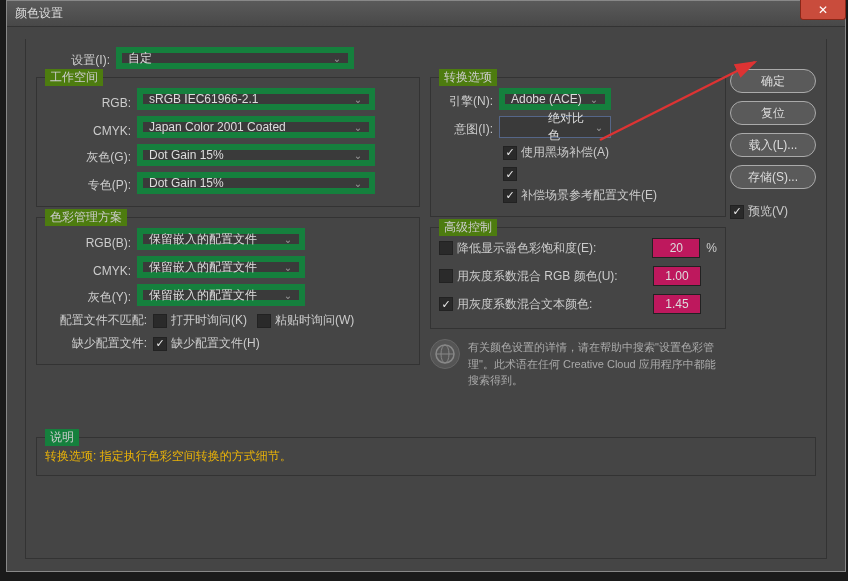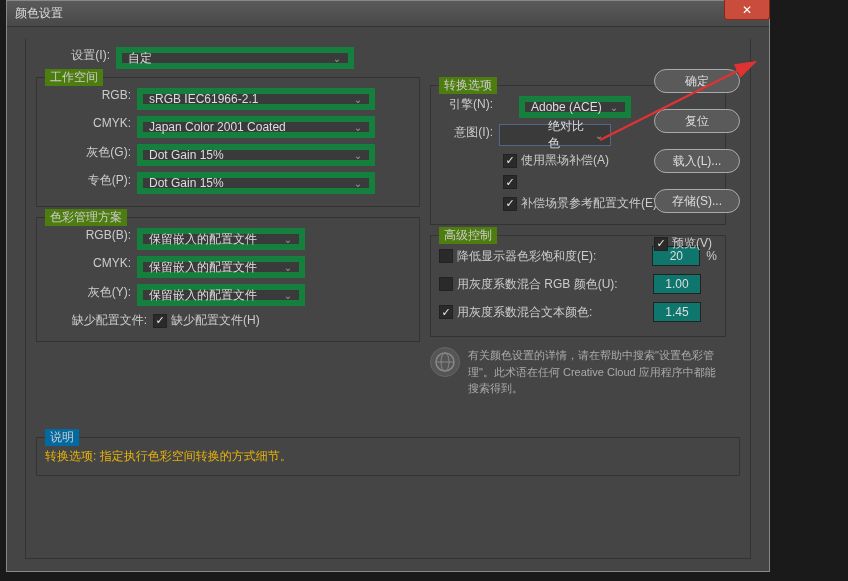--- a/index.html
+++ b/index.html
@@ -1,53 +1,53 @@
 <!DOCTYPE html>
 <html><head>
 <meta charset="utf-8">
 <style>
 * { margin: 0; padding: 0; box-sizing: border-box; font-family: "Microsoft YaHei", Arial, sans-serif; font-size: 12px; }
 body { background: #1a1a1a; width: 848px; height: 581px; position: relative; overflow: hidden; }
-.window { position: absolute; top: 0; left: 6px; width: 764px; height: 572px; background: #454545; border: 1px solid #888; }
+.window { position: absolute; top: 0; left: 6px; width: 840px; height: 572px; background: #454545; border: 1px solid #888; }
 .titlebar { height: 26px; background: linear-gradient(to bottom, #5a5a5a, #484848); display: flex; align-items: center; padding-left: 8px; color: #ddd; border-bottom: 1px solid #333; }
 .close-btn { position: absolute; top: -1px; right: -1px; width: 46px; height: 20px; background: #c94c3c; border: 1px solid #8a2718; border-top: none; border-radius: 0 0 3px 3px; display: flex; align-items: center; justify-content: center; color: #fff; font-size: 12px; cursor: pointer; }
 .content { position: absolute; top: 26px; left: 0; right: 0; bottom: 0; background: #454545; }
 .inner { position: absolute; top: 12px; left: 18px; right: 18px; bottom: 12px; border: 1px solid #333; border-top: none; padding: 8px 10px; }
 
-.row { display: flex; align-items: flex-start; margin-bottom: 6px; }
+.row { display: flex; align-items: flex-end; margin-bottom: 6px; }
 .label { color: #ccc; text-align: right; width: 92px; padding-right: 6px; }
 .label2 { color: #ccc; text-align: right; width: 60px; padding-right: 6px; }
 
 .select { background: #3a3a3a; border: 6px solid #15803d; color: #ddd; padding: 3px 6px; height: 22px; position: relative; display: flex; align-items: center; justify-content: space-between; cursor: pointer; }
 .select .val { flex: 1; }
 .select .caret { width: 10px; text-align: center; color: #999; font-size: 10px; }
 
 .fieldset { border: 1px solid #333; margin-bottom: 10px; padding: 10px 8px 6px; position: relative; }
 .legend { position: absolute; top: -9px; left: 8px; background: #4d7c0f; color: #ccc; padding: 0 5px; }
 
 .left-col { position: absolute; left: 10px; top: 38px; width: 384px; }
-.right-col { position: absolute; left: 404px; top: 46px; width: 296px; }
+.right-col { position: absolute; left: 404px; top: 38px; width: 296px; }
 .btn-col { position: absolute; right: 10px; top: 30px; width: 86px; }
 
 .checkbox { display: inline-flex; align-items: center; margin-right: 10px; cursor: pointer; }
 .cb-box { width: 14px; height: 14px; background: #2a2a2a; border: 1px solid #222; margin-right: 4px; display: flex; align-items: center; justify-content: center; color: #eee; font-size: 11px; line-height: 1; }
 .cb-label { color: #ccc; }
 
-.btn { display: flex; align-items: center; justify-content: center; height: 24px; border: 1px solid #aaa; border-radius: 12px; background: #5a5a5a; color: #ddd; margin-bottom: 16px; cursor: pointer; }
-
-.numbox { width: 48px; background: #0f766e; border: 1px solid #222; color: #ddd; text-align: center; height: 20px; display: flex; align-items: center; justify-content: center; }
+.btn { display: flex; align-items: center; justify-content: center; height: 24px; border: 1px solid #aaa; border-radius: 12px; background: #5a5a5a; color: #ddd; margin-bottom: 8px; cursor: pointer; }
+
+.numbox { width: 48px; background: #be185d; border: 1px solid #222; color: #ddd; text-align: center; height: 20px; display: flex; align-items: center; justify-content: center; }
 
 .annotation-arrow { position: absolute; pointer-events: none; z-index: 100; }
 
 .info-row { display: flex; margin-top: 8px; }
 .info-icon { width: 30px; height: 30px; background: #555; border-radius: 50%; margin-right: 8px; display: flex; align-items: center; justify-content: center; color: #888; border: 1px solid #666; flex-shrink: 0; }
 .info-text { color: #aaa; font-size: 11px; line-height: 1.5; }
 
 .desc-box { position: absolute; left: 10px; right: 10px; top: 398px; border: 1px solid #333; padding: 10px 8px; }
-.desc-legend { position: absolute; top: -9px; left: 8px; background: #0369a1; color: #ccc; padding: 0 5px; }
+.desc-legend { position: absolute; top: -9px; left: 8px; background: #15803d; color: #ccc; padding: 0 5px; }
 .desc-text { color: #eab308; }
 
 .right-row { display: flex; align-items: center; margin-bottom: 8px; }
 .highlighted-select { border: 1px solid #568; padding-left: 48px; }
 </style>
 </head>
 <body>
 
 <div class="window">
   <div class="titlebar">
@@ -119,36 +119,47 @@
             </div>
           </div>
           <div class="row">
             <div class="label">灰色(Y):</div>
             <div class="select" style="width:168px;">
               <span class="val">保留嵌入的配置文件</span>
               <span class="caret">⌄</span>
             </div>
           </div>
           <div class="row">
+            <div class="label" style="width:108px;">配置文件不匹配:</div>
+            <div class="checkbox">
+              <div class="cb-box"></div>
+              <span class="cb-label">打开时询问(K)</span>
+            </div>
+            <div class="checkbox">
+              <div class="cb-box"></div>
+              <span class="cb-label">粘贴时询问(W)</span>
+            </div>
+          </div>
+          <div class="row">
             <div class="label" style="width:108px;">缺少配置文件:</div>
             <div class="checkbox">
               <div class="cb-box">✓</div>
               <span class="cb-label">缺少配置文件(H)</span>
             </div>
           </div>
         </div>
       </div>
 
       <div class="right-col">
 
         <div class="fieldset">
           <div class="legend">转换选项</div>
           <div class="row">
             <div class="label2">引擎(N):</div>
-            <div class="select" style="width:112px;margin-left:20px;">
+            <div class="select" style="width:112px;">
               <span class="val">Adobe (ACE)</span>
               <span class="caret">⌄</span>
             </div>
           </div>
           <div class="row">
             <div class="label2">意图(I):</div>
             <div class="select highlighted-select" style="width:112px;">
               <span class="val">绝对比色</span>
               <span class="caret">⌄</span>
             </div>

